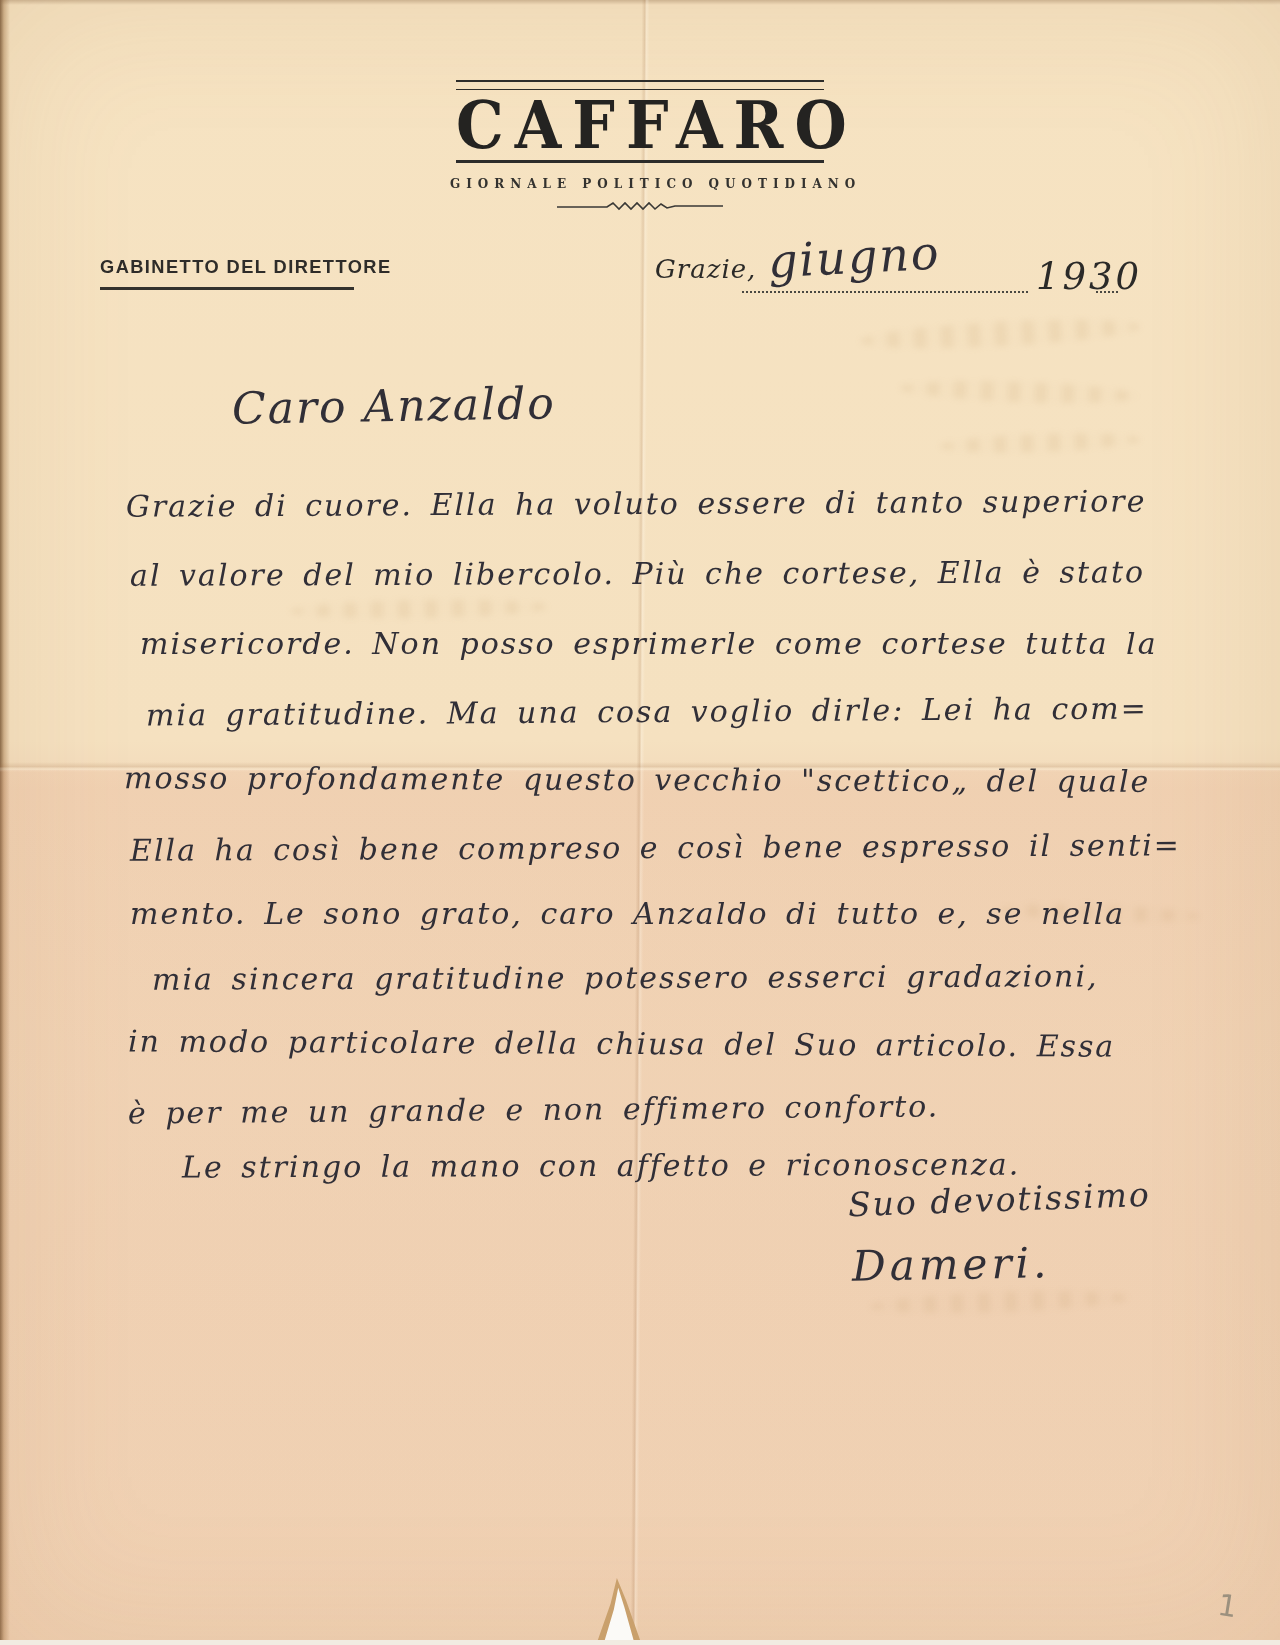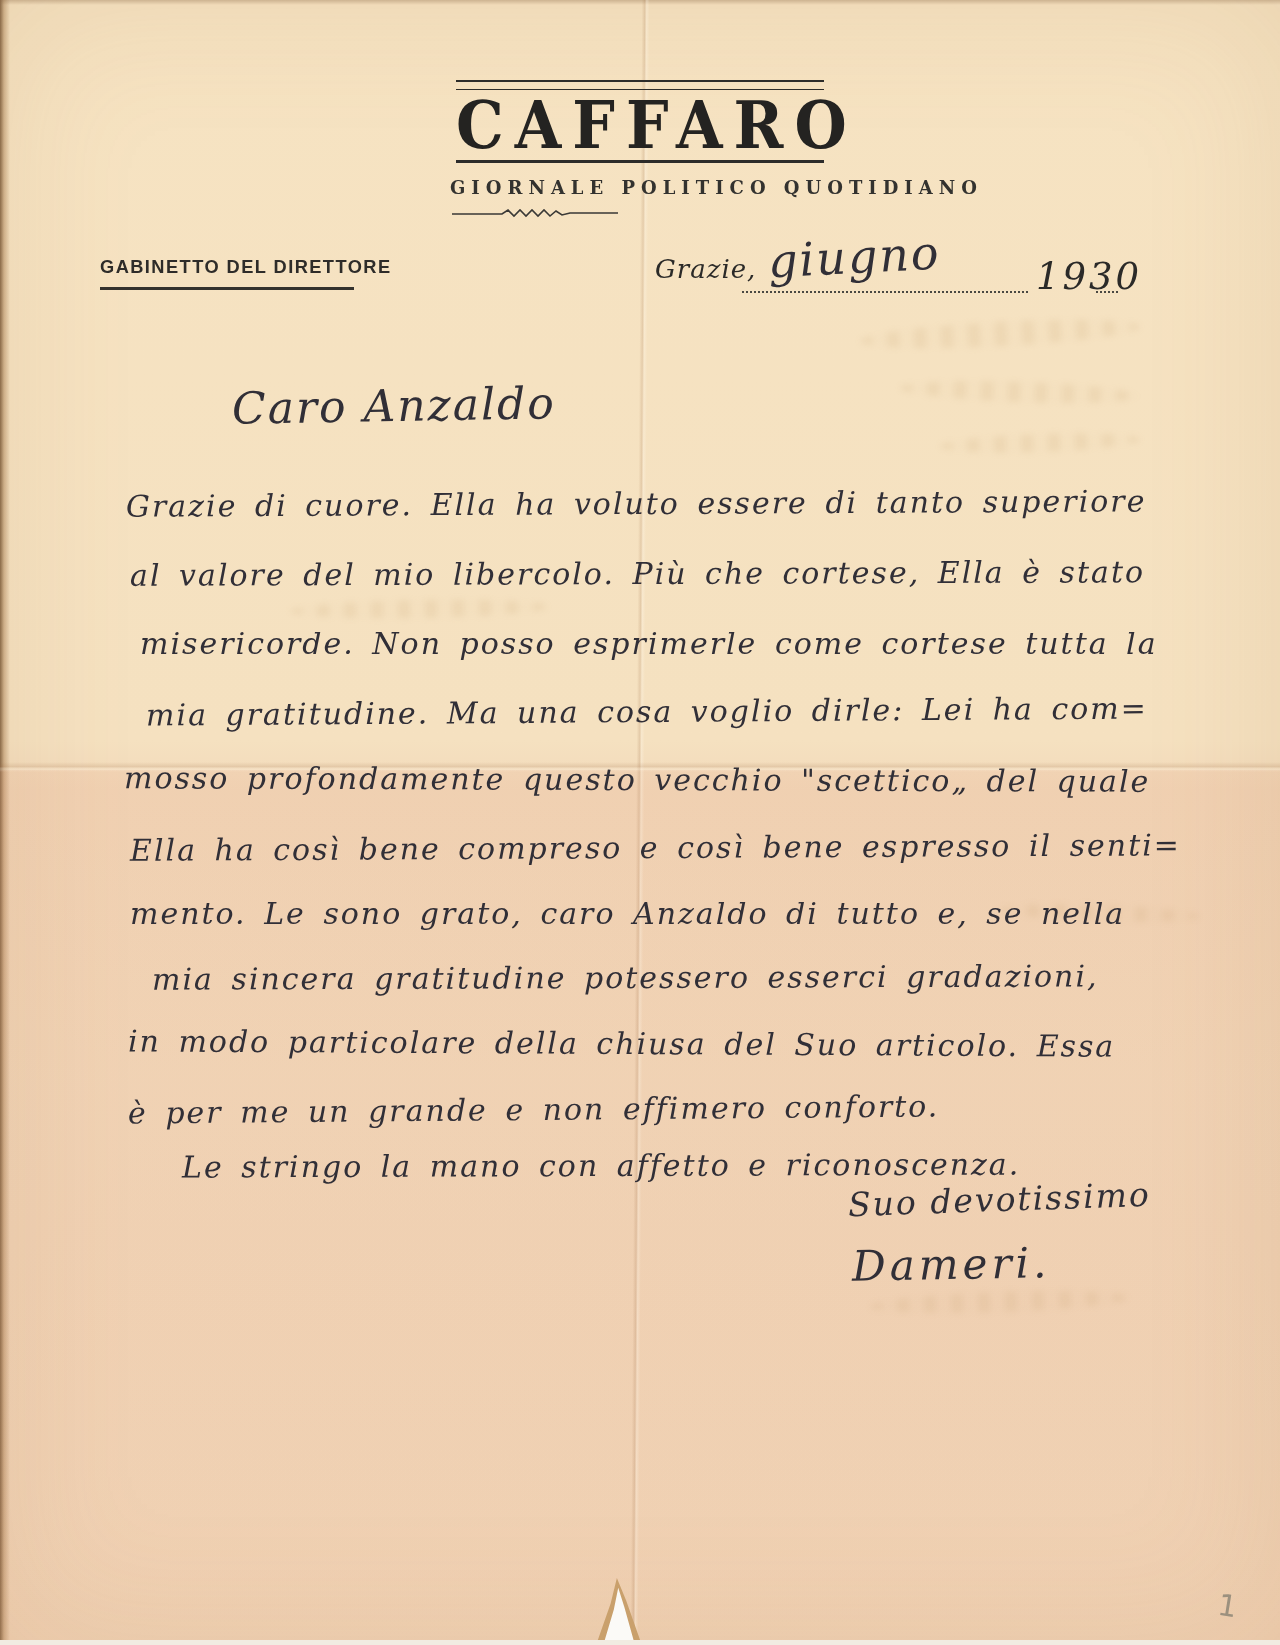--- a/index.html
+++ b/index.html
@@ -22,26 +22,26 @@
   .lower-tint{position:absolute;left:0;top:770px;width:100%;height:875px;pointer-events:none;
     background:linear-gradient(180deg,rgba(226,148,118,.13) 0%,rgba(226,152,122,.08) 35%,rgba(222,150,118,.11) 100%);}
   .ghost{position:absolute;filter:blur(3px);border-radius:50%;opacity:.5;
     background:repeating-linear-gradient(90deg,rgba(194,156,106,.30) 0 12px,rgba(194,156,106,.04) 12px 27px);}
   .tear-back{position:absolute;left:594px;top:1578px;width:52px;height:67px;
     background:#c9a06c;clip-path:polygon(44% 0,62% 34%,92% 100%,4% 100%,32% 38%);}
   .tear-front{position:absolute;left:598px;top:1584px;width:44px;height:61px;
     background:#fbfaf7;clip-path:polygon(46% 6%,60% 38%,84% 100%,12% 100%,36% 42%);}
   .bottom-strip{position:absolute;left:0;top:1640px;width:100%;height:5px;background:#f1ece2;}
   
-  .masthead-wrap{position:absolute;left:640px;top:80px;width:380px;transform:translateX(-50%);text-align:left;}
+  .masthead-wrap{position:absolute;left:640px;top:80px;width:380px;transform:translateX(-50%);text-align:center;}
   .rule-double{height:7px;border-top:2.5px solid #2d2c2a;border-bottom:1.8px solid #2d2c2a;width:368px;margin:0 auto;}
   .masthead{font-family:"DejaVu Serif",serif;font-weight:800;font-size:60px;line-height:66px;
     letter-spacing:11px;color:#242321;transform:scaleY(1.08);margin:2px 0 0 6px;}
   .rule-single{height:3px;background:#2d2c2a;width:368px;margin:2px auto 0 auto;}
-  .subtitle{margin-top:14px;font-family:"DejaVu Serif",serif;font-weight:600;font-size:18px;
+  .subtitle{margin-top:14px;font-family:"DejaVu Serif",serif;font-weight:600;font-size:12px;
     letter-spacing:6px;color:#33322f;white-space:nowrap;}
   .squiggle{margin-top:8px;}
   .office{position:absolute;left:100px;top:256px;font-family:"Liberation Sans",sans-serif;
     font-weight:700;font-size:19px;letter-spacing:1.5px;color:#2e2c29;transform:scaleX(.96);transform-origin:left;}
   .office-rule{position:absolute;left:100px;top:287px;width:254px;height:2.5px;background:#34322e;}
   .dateline-place{position:absolute;left:655px;top:254px;font-family:"DejaVu Serif",serif;
     font-style:italic;font-size:26px;color:#2b2a28;letter-spacing:1px;}
   .dots{position:absolute;top:281px;border-bottom:2px dotted #4a4842;height:10px;}
   .dateline-year{position:absolute;left:1036px;top:255px;font-family:"DejaVu Serif",serif;
     font-style:italic;font-size:37px;letter-spacing:3px;color:#2b2a28;}

